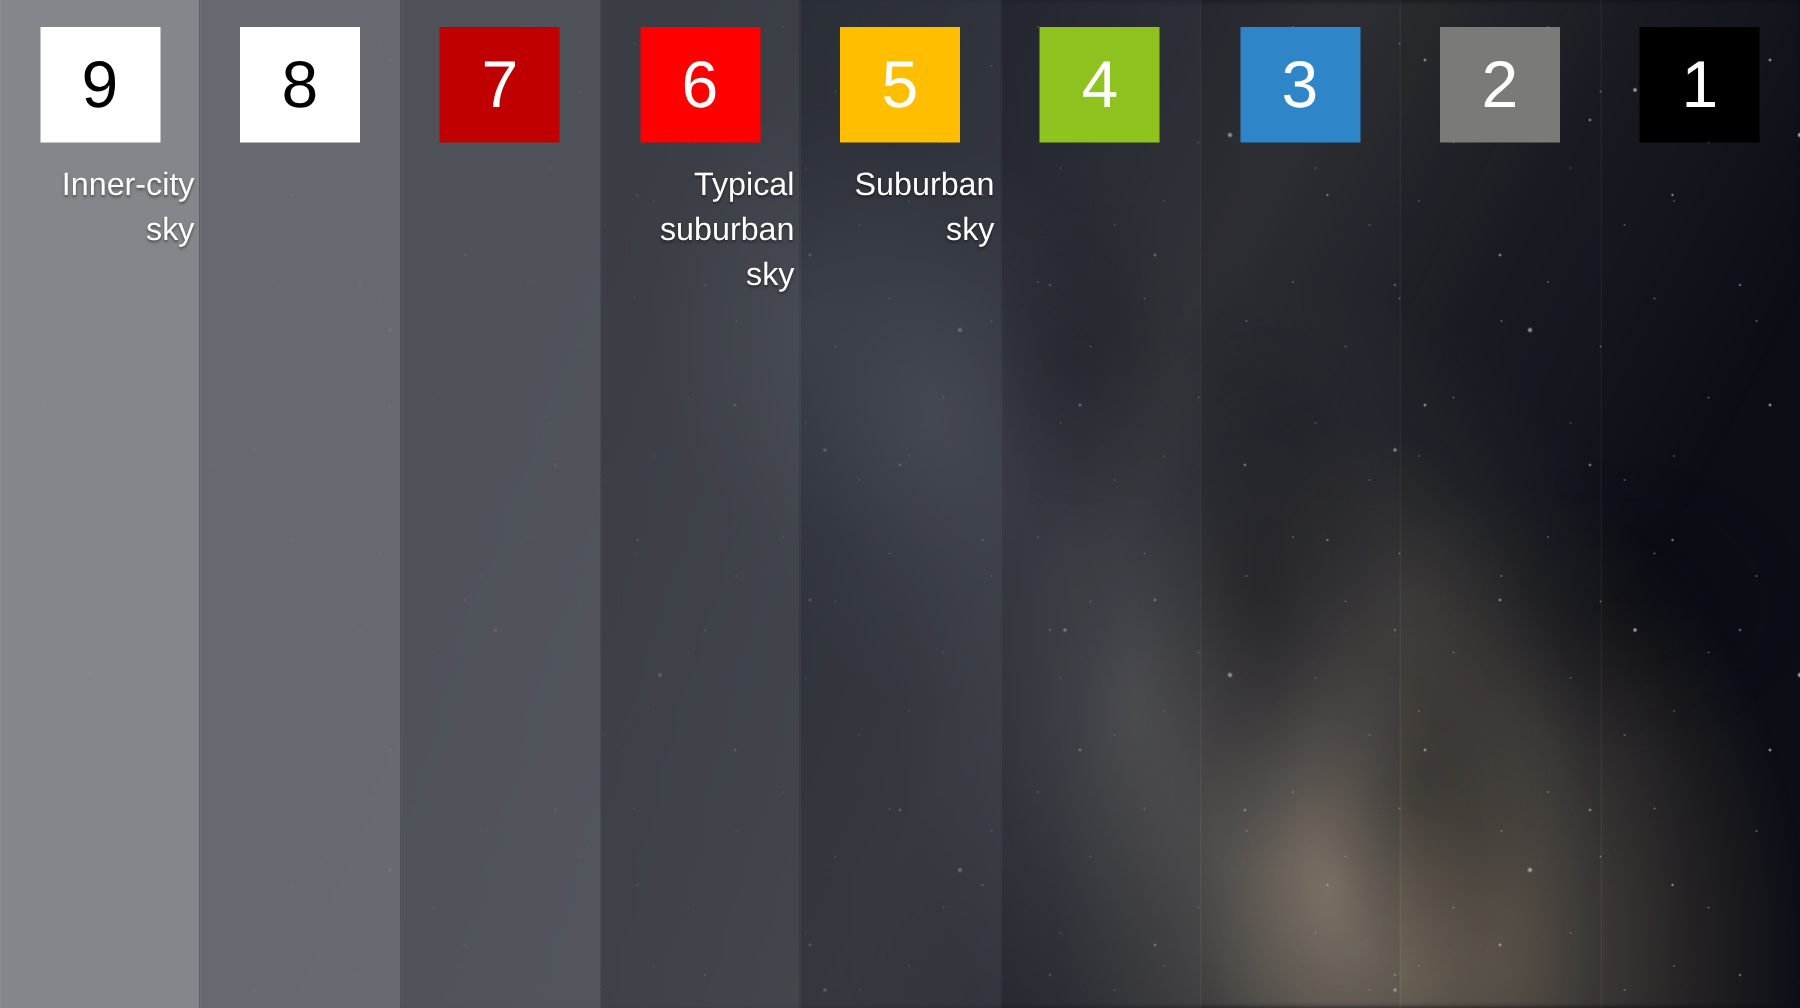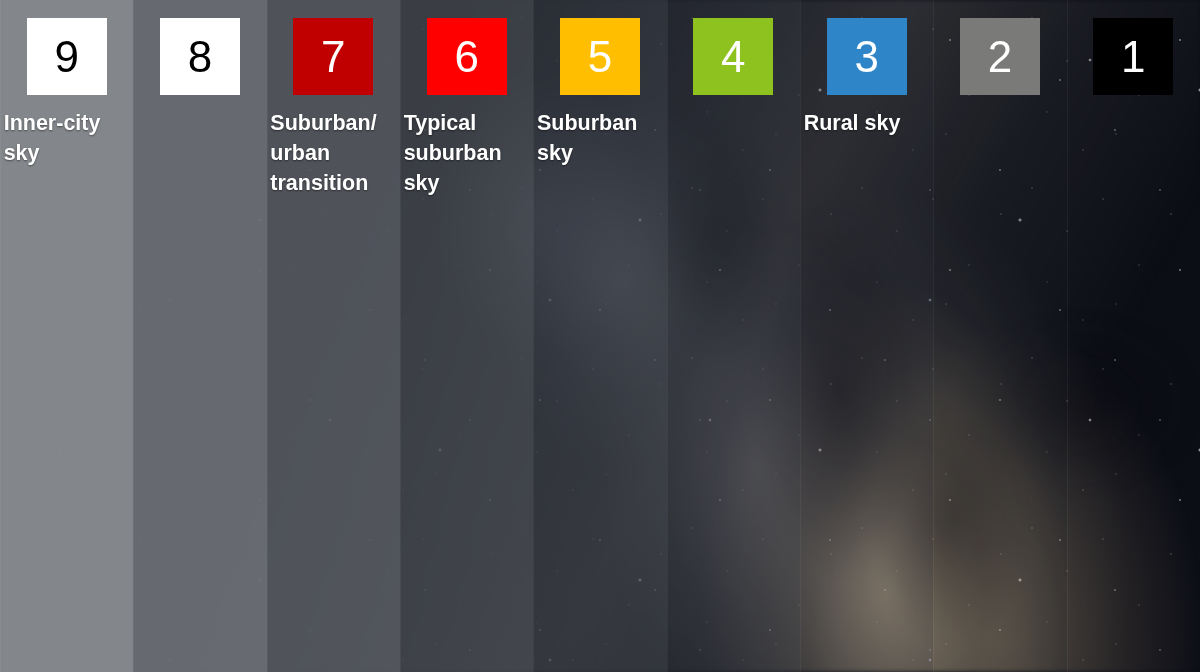--- a/index.html
+++ b/index.html
@@ -126,25 +126,25 @@
     line-height:1;
   }
   .swatch-number{
     font-size:44px;
     font-weight:400;
     letter-spacing:0;
   }
   .caption{
     margin-top:13px;
     width:126px;
-    text-align:left;
+    text-align:right;
     color:#ffffff;
     font-size:21.5px;
     line-height:30px;
-    font-weight:700;
+    font-weight:400;
     text-shadow:0 1px 2px rgba(0,0,0,0.45);
     white-space:pre-line;
   }
 </style>
 </head>
 <body>
 
 <div id="stage">
 
   <div id="sky-photo">
@@ -180,23 +180,20 @@
       </div>
     </div>
 
     <div class="panel">
       <div class="veil" style="background: rgb(99, 103, 110); opacity: 0.79;"></div>
       <div class="edge"></div>
       <div class="panel-head">
         <div class="swatch" style="background: rgb(192, 0, 0);">
           <span class="swatch-number" style="color: rgb(255, 255, 255);">7</span>
         </div>
-        <div class="caption">Suburban/
-urban
-transition</div>
       </div>
     </div>
 
     <div class="panel">
       <div class="veil" style="background: rgb(83, 87, 95); opacity: 0.68;"></div>
       <div class="edge"></div>
       <div class="panel-head">
         <div class="swatch" style="background: rgb(255, 0, 0);">
           <span class="swatch-number" style="color: rgb(255, 255, 255);">6</span>
         </div>
@@ -228,21 +225,20 @@
       </div>
     </div>
 
     <div class="panel">
       <div class="veil" style="background: rgb(38, 43, 54); opacity: 0.26;"></div>
       <div class="edge"></div>
       <div class="panel-head">
         <div class="swatch" style="background: rgb(46, 134, 200);">
           <span class="swatch-number" style="color: rgb(255, 255, 255);">3</span>
         </div>
-        <div class="caption">Rural sky</div>
       </div>
     </div>
 
     <div class="panel">
       <div class="veil" style="background: rgb(25, 29, 39); opacity: 0.12;"></div>
       <div class="edge"></div>
       <div class="panel-head">
         <div class="swatch" style="background: rgb(122, 122, 120);">
           <span class="swatch-number" style="color: rgb(255, 255, 255);">2</span>
         </div>

